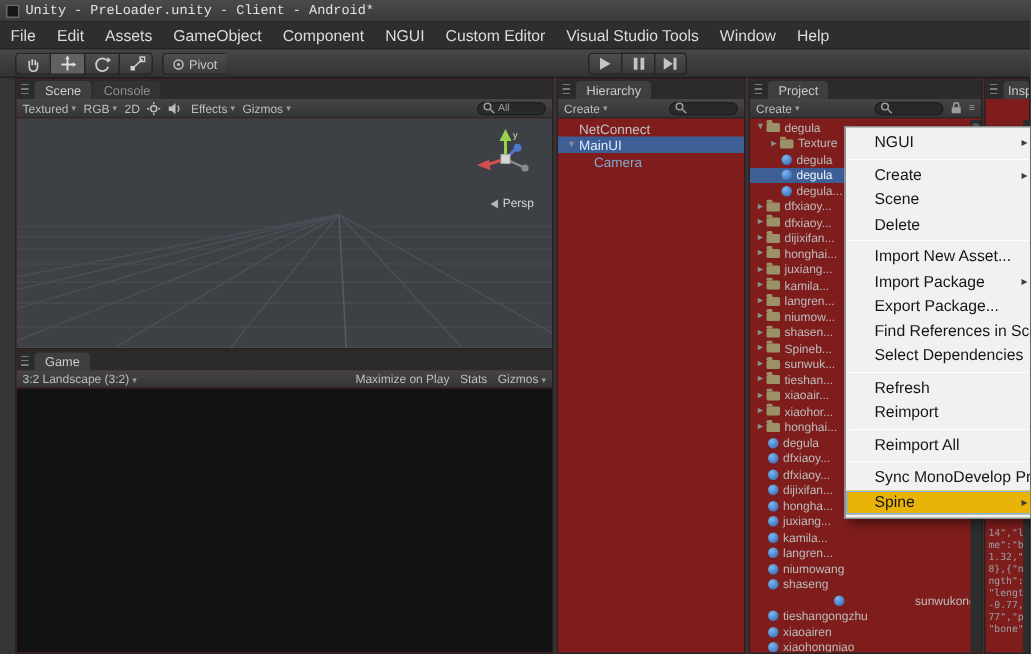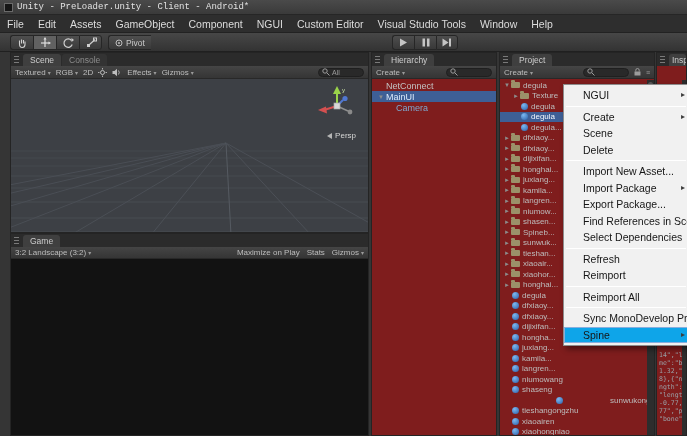--- a/index.html
+++ b/index.html
@@ -105,21 +105,21 @@
   #insp-top    { position:absolute; left:2px; top:30px;  right:4px; }
   #insp-bottom { position:absolute; left:2px; top:298px; right:4px; }
   .i-scrollbar { position:absolute; right:0; top:27px; bottom:0; width:4px; background:#2d2d2d; }
   .i-thumb { position:absolute; left:1px; right:0; top:4px; height:110px; background:#565656; border-radius:2px; }
 
   
   #context-menu { position:absolute; left:563px; top:84px; width:126px; background:#f1f1f1;
     border:1px solid #8d8d8d; box-shadow:3px 3px 6px rgba(0,0,0,.45); padding:2px 0; z-index:10; }
   .ctx-item { height:16.5px; line-height:16.5px; padding-left:19px; padding-right:10px; font-size:10.5px;
     color:#161616; white-space:nowrap; overflow:hidden; position:relative; }
-  .ctx-item.hl { background:#0ea5e9; box-shadow:inset 0 0 0 1px #86aede; }
+  .ctx-item.hl { background:#eab308; box-shadow:inset 0 0 0 1px #86aede; }
   .ctx-arrow { position:absolute; right:3px; top:0; font-size:8px; color:#3c3c3c; }
   .menu-sep { height:1px; background:#cfcfcf; border-bottom:1px solid #fff; margin:2px 2px; }
 </style>
 </head>
 <body>
 
 <div id="root">
 
   <div class="title-bar">
     <span class="app-icon"></span>

